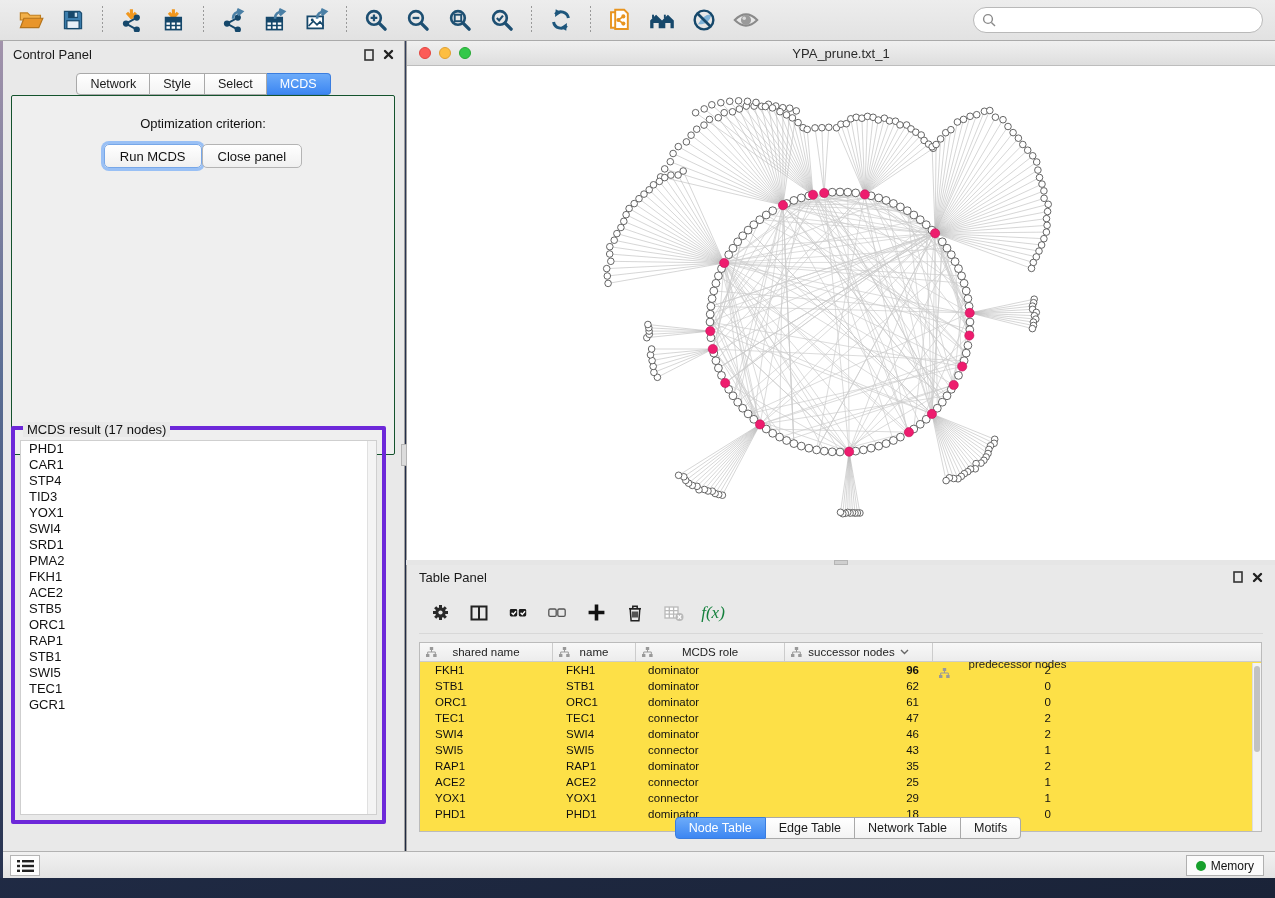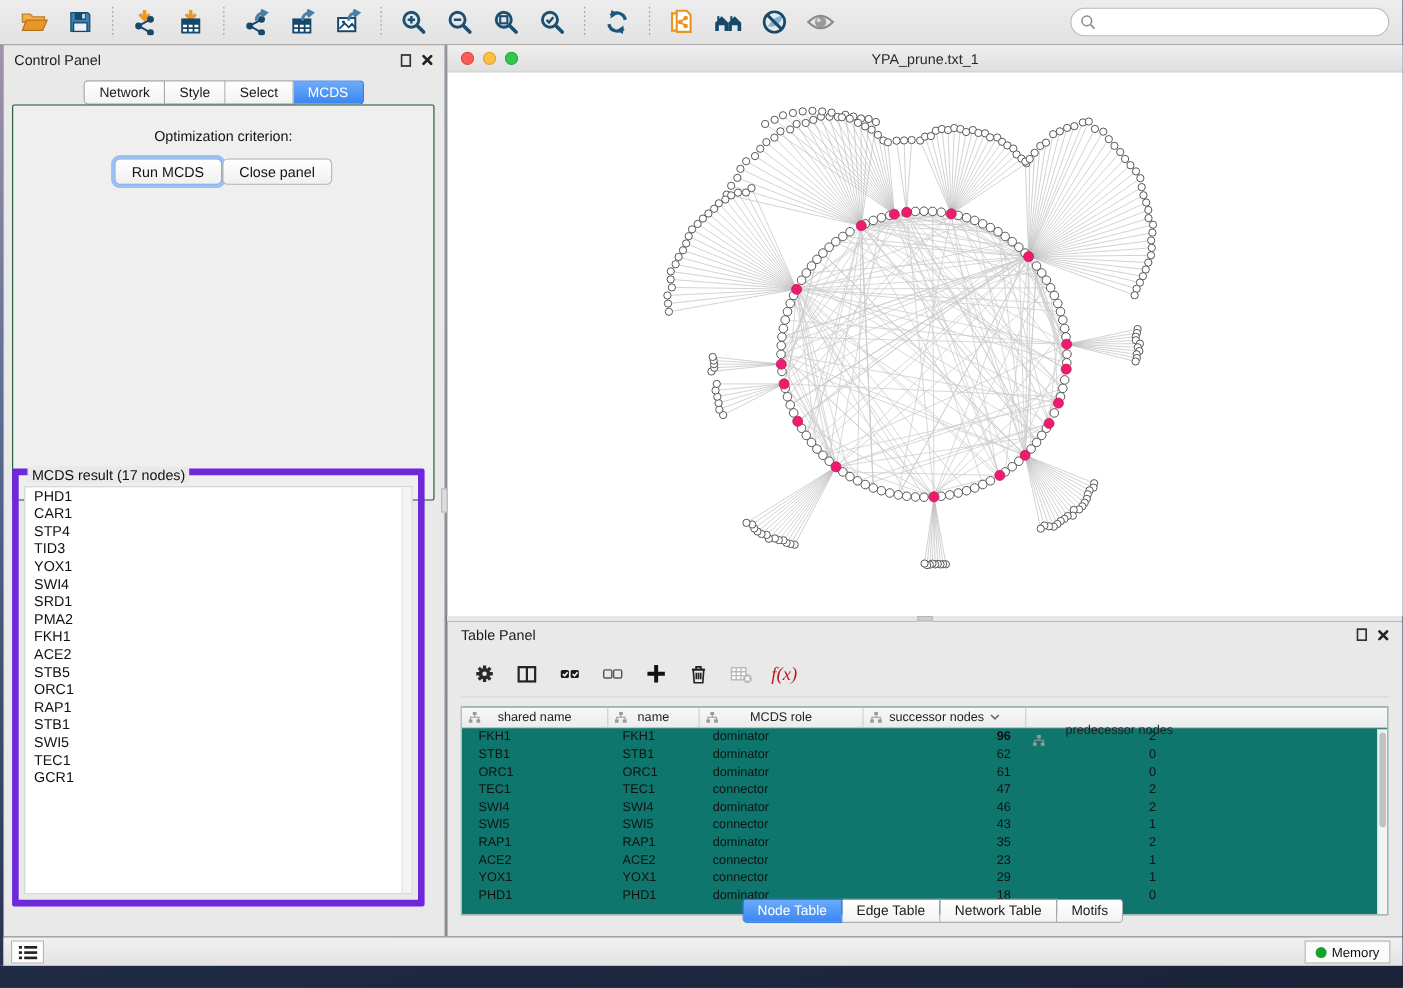--- a/index.html
+++ b/index.html
@@ -52,21 +52,21 @@
   .dd-cap i { width:0; height:0; border-left:4px solid transparent; border-right:4px solid transparent; }
   .dd-cap .up { border-bottom:4px solid #fff; }
   .dd-cap .dn { border-top:4px solid #fff; }
   .btn-row { display:flex; justify-content:center; gap:0; margin-top:13px; }
   .push-btn { height:24px; padding:0 15px; background:linear-gradient(#fff,#f0f0f0);
     border:1px solid #b4b4b4; border-radius:5px; font-size:13px; cursor:pointer;
     font-family:"Liberation Sans",sans-serif; color:#111; }
   .push-btn.focused { box-shadow:0 0 0 3px rgba(106,166,248,.65); border-color:#77a7e8; }
 
   .mcds-group { position:absolute; left:8px; right:18px; top:385px; bottom:27px;
-    border:6px solid #6d28d9; border-radius:2px; }
+    border:4px solid #6d28d9; border-radius:2px; }
   .mcds-legend { position:absolute; top:-8px; left:8px; background:#e9e9e9; padding:0 4px;
     font-size:13px; }
   .mcds-list { position:absolute; left:5px; right:5px; top:10px; bottom:5px; background:#fff;
     border:1px solid #cfcfcf; overflow:hidden; }
   .mcds-item { height:16px; line-height:16px; padding-left:8px; font-size:13px; cursor:default; }
   .mcds-scroll { position:absolute; right:0; top:0; bottom:0; width:9px; background:#f4f4f4;
     border-left:1px solid #e0e0e0; }
 
   
   .net-window { position:absolute; left:406px; top:41px; width:869px; height:519px;
@@ -94,23 +94,23 @@
   
   .table-panel { position:absolute; left:406px; top:565px; width:869px; bottom:37px;
     background:#e9e9e9; border-left:1px solid #9e9e9e; }
   .tp-title-row { height:24px; display:flex; align-items:center; padding:0 12px; }
   .tp-toolbar { position:absolute; left:12px; right:12px; top:27px; height:42px;
     display:flex; align-items:center; gap:17px; padding-left:10px;
     border-bottom:1px solid #d8d8d8; }
   .tpicon { width:22px; height:22px; display:flex; align-items:center; justify-content:center;
     cursor:pointer; }
   .tpicon.disabled { cursor:default; }
-  .fx { font-family:"Liberation Serif",serif; font-style:italic; font-size:17px; color:#b91c1c; }
-
-  .tp-table { position:absolute; left:12px; right:13px; top:77px; height:190px; background:#0f766e;
+  .fx { font-family:"Liberation Serif",serif; font-style:italic; font-size:17px; color:#15803d; }
+
+  .tp-table { position:absolute; left:12px; right:13px; top:77px; height:190px; background:#fde047;
     border:1px solid #bbb; overflow:hidden; }
   .thead { display:flex; height:19px; background:linear-gradient(#f8f8f8,#ececec);
     border-bottom:1px solid #ccc; }
   .th { display:flex; align-items:center; justify-content:center; gap:5px;
     border-right:1px solid #ccc; font-size:11.5px; color:#222; cursor:pointer; position:relative; }
   .th .hier { flex:none; position:absolute; left:6px; top:4px; }
   .th:last-child { border-right:none; cursor:default; }
   .tbody .tr { display:flex; height:16px; }
   .td { font-size:11.5px; line-height:16px; overflow:hidden; white-space:nowrap; }
   .td.c0 { padding-left:15px; } .td.c1 { padding-left:13px; } .td.c2 { padding-left:12px; }
@@ -1221,21 +1221,21 @@
             <div class="td c0" style="width: 133px;">RAP1</div>
             <div class="td c1" style="width: 83px;">RAP1</div>
             <div class="td c2" style="width: 149px;">dominator</div>
             <div class="td c3" style="width: 148px; text-align: right;">35</div>
             <div class="td c4" style="width: 170px;">2</div>
           </div>
           <div class="tr">
             <div class="td c0" style="width: 133px;">ACE2</div>
             <div class="td c1" style="width: 83px;">ACE2</div>
             <div class="td c2" style="width: 149px;">connector</div>
-            <div class="td c3" style="width: 148px;">23</div>
+            <div class="td c3" style="width: 148px;">25</div>
             <div class="td c4" style="width: 170px;">1</div>
           </div>
           <div class="tr">
             <div class="td c0" style="width: 133px;">YOX1</div>
             <div class="td c1" style="width: 83px;">YOX1</div>
             <div class="td c2" style="width: 149px;">connector</div>
             <div class="td c3" style="width: 148px;">29</div>
             <div class="td c4" style="width: 170px;">1</div>
           </div>
           <div class="tr">

